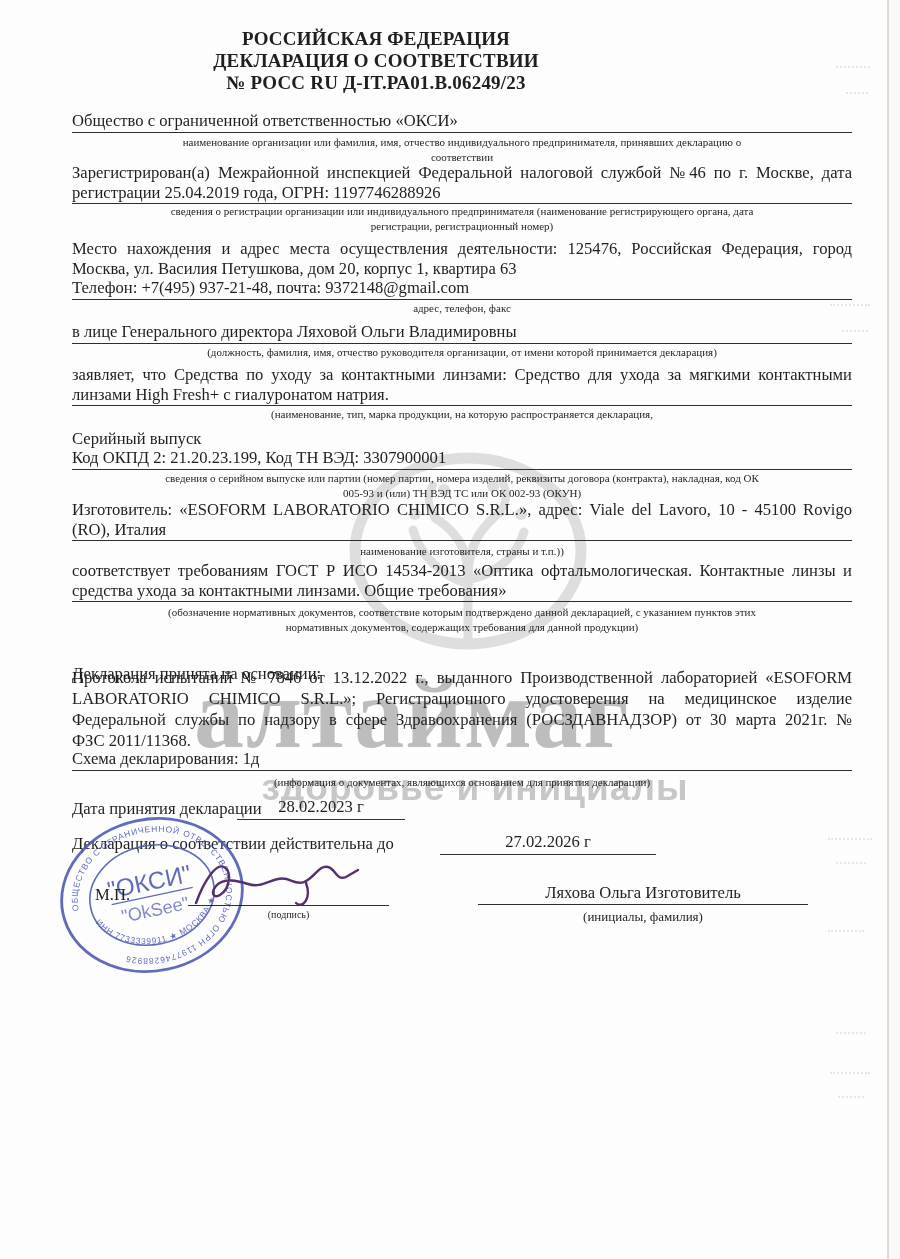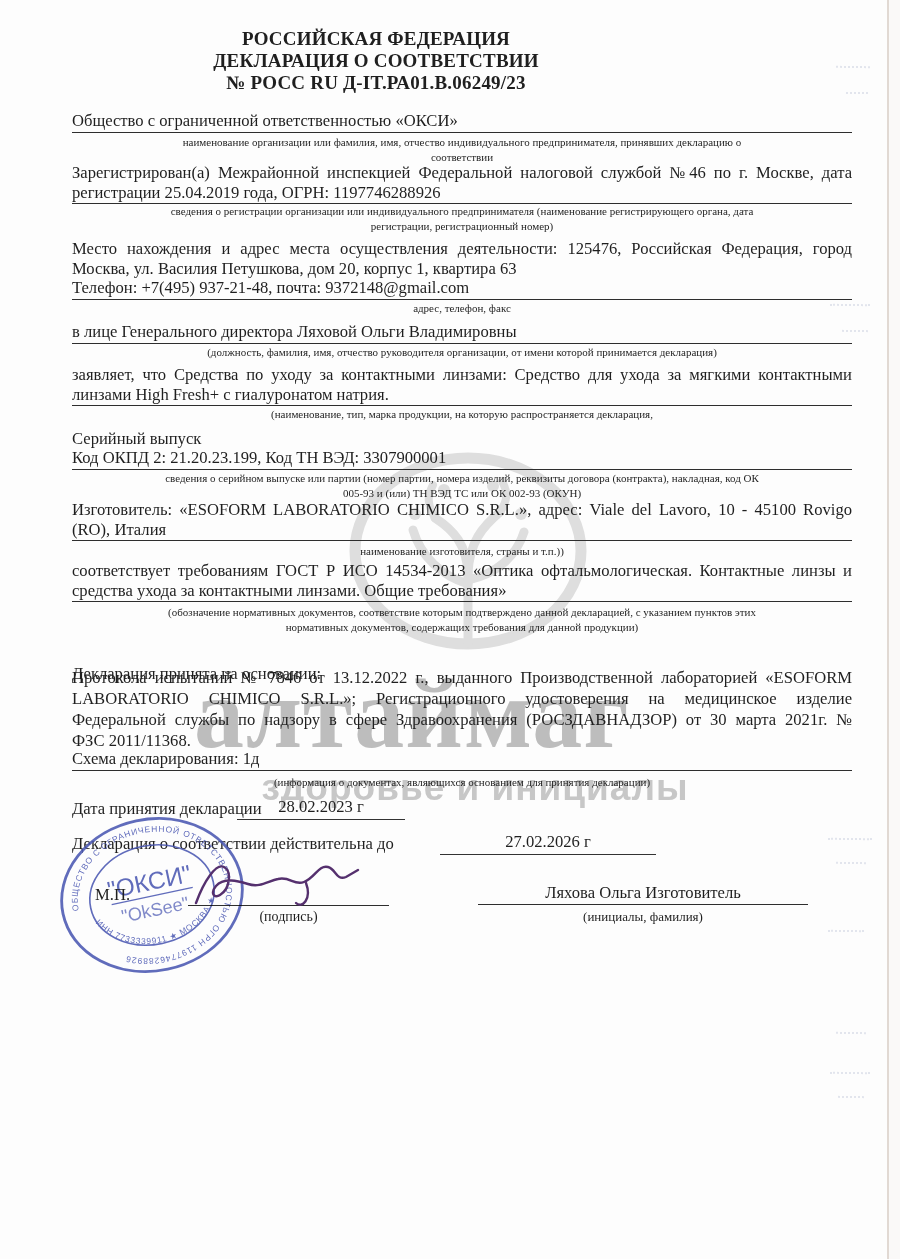--- a/index.html
+++ b/index.html
@@ -47,21 +47,21 @@
   .dlabel{position:absolute;left:0;top:0;font-size:16.6px;}
   .dval{position:absolute;top:-2px;height:22px;text-align:center;
         font-size:16.6px;border-bottom:1.7px solid #333;}
   .dval-1{left:165px;width:168px;}
   .dval-2{left:368px;width:216px;}
 
   
   .sigrow{height:110px;}
   .mp{position:absolute;left:23px;top:4px;font-size:16.6px;z-index:9;}
   .sigline{position:absolute;left:116px;top:0;width:201px;height:24px;border-bottom:1.6px solid #2e2e2e;}
-  .sigcap{position:absolute;font-size:14px;text-align:center;}
+  .sigcap{position:absolute;font-size:10px;text-align:center;}
   .sigcap-left{left:116px;top:28px;width:201px;}
   .nameblock{position:absolute;left:406px;top:0;width:330px;}
   .namet{font-size:16.6px;line-height:23px;text-align:center;border-bottom:1.6px solid #2e2e2e;}
   .namecap{font-size:13px;text-align:center;margin-top:4px;}
   .scribble{position:absolute;left:118px;top:-28px;width:182px;height:64px;z-index:8;}
   .stamp{position:absolute;left:-16px;top:-66px;width:192px;height:160px;z-index:7;
          mix-blend-mode:multiply;opacity:.88;}
 
   .stamp-ink{stroke:var(--stamp,#4a57b2);fill:none;}
   .stamp-txt{fill:var(--stamp,#4a57b2);font-family:"Liberation Sans","DejaVu Sans",sans-serif;}

